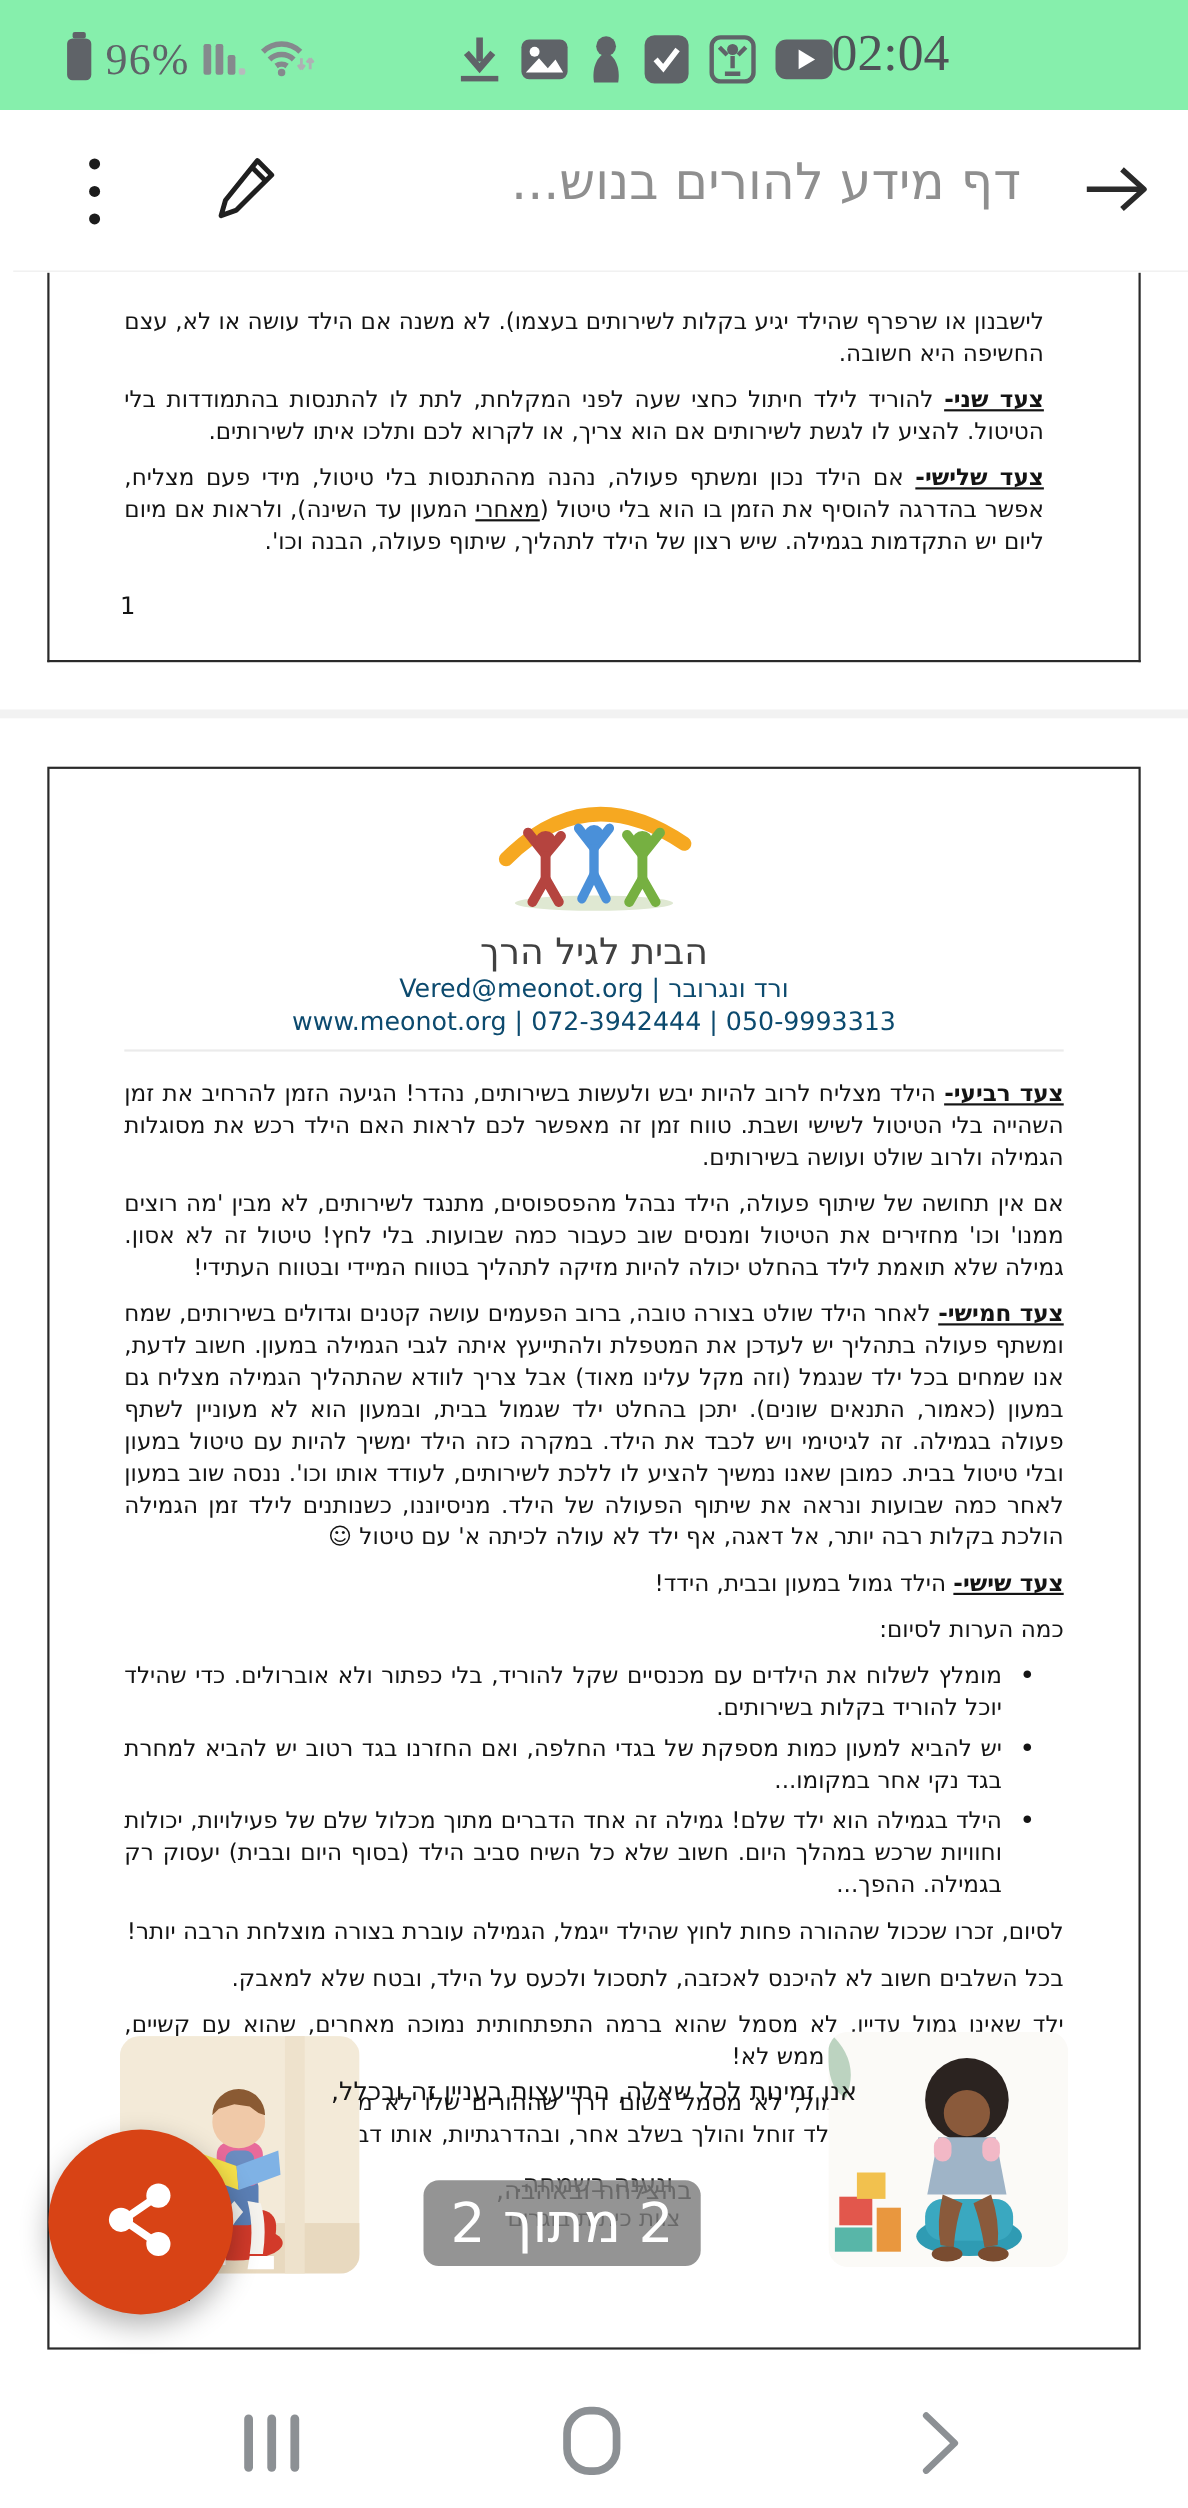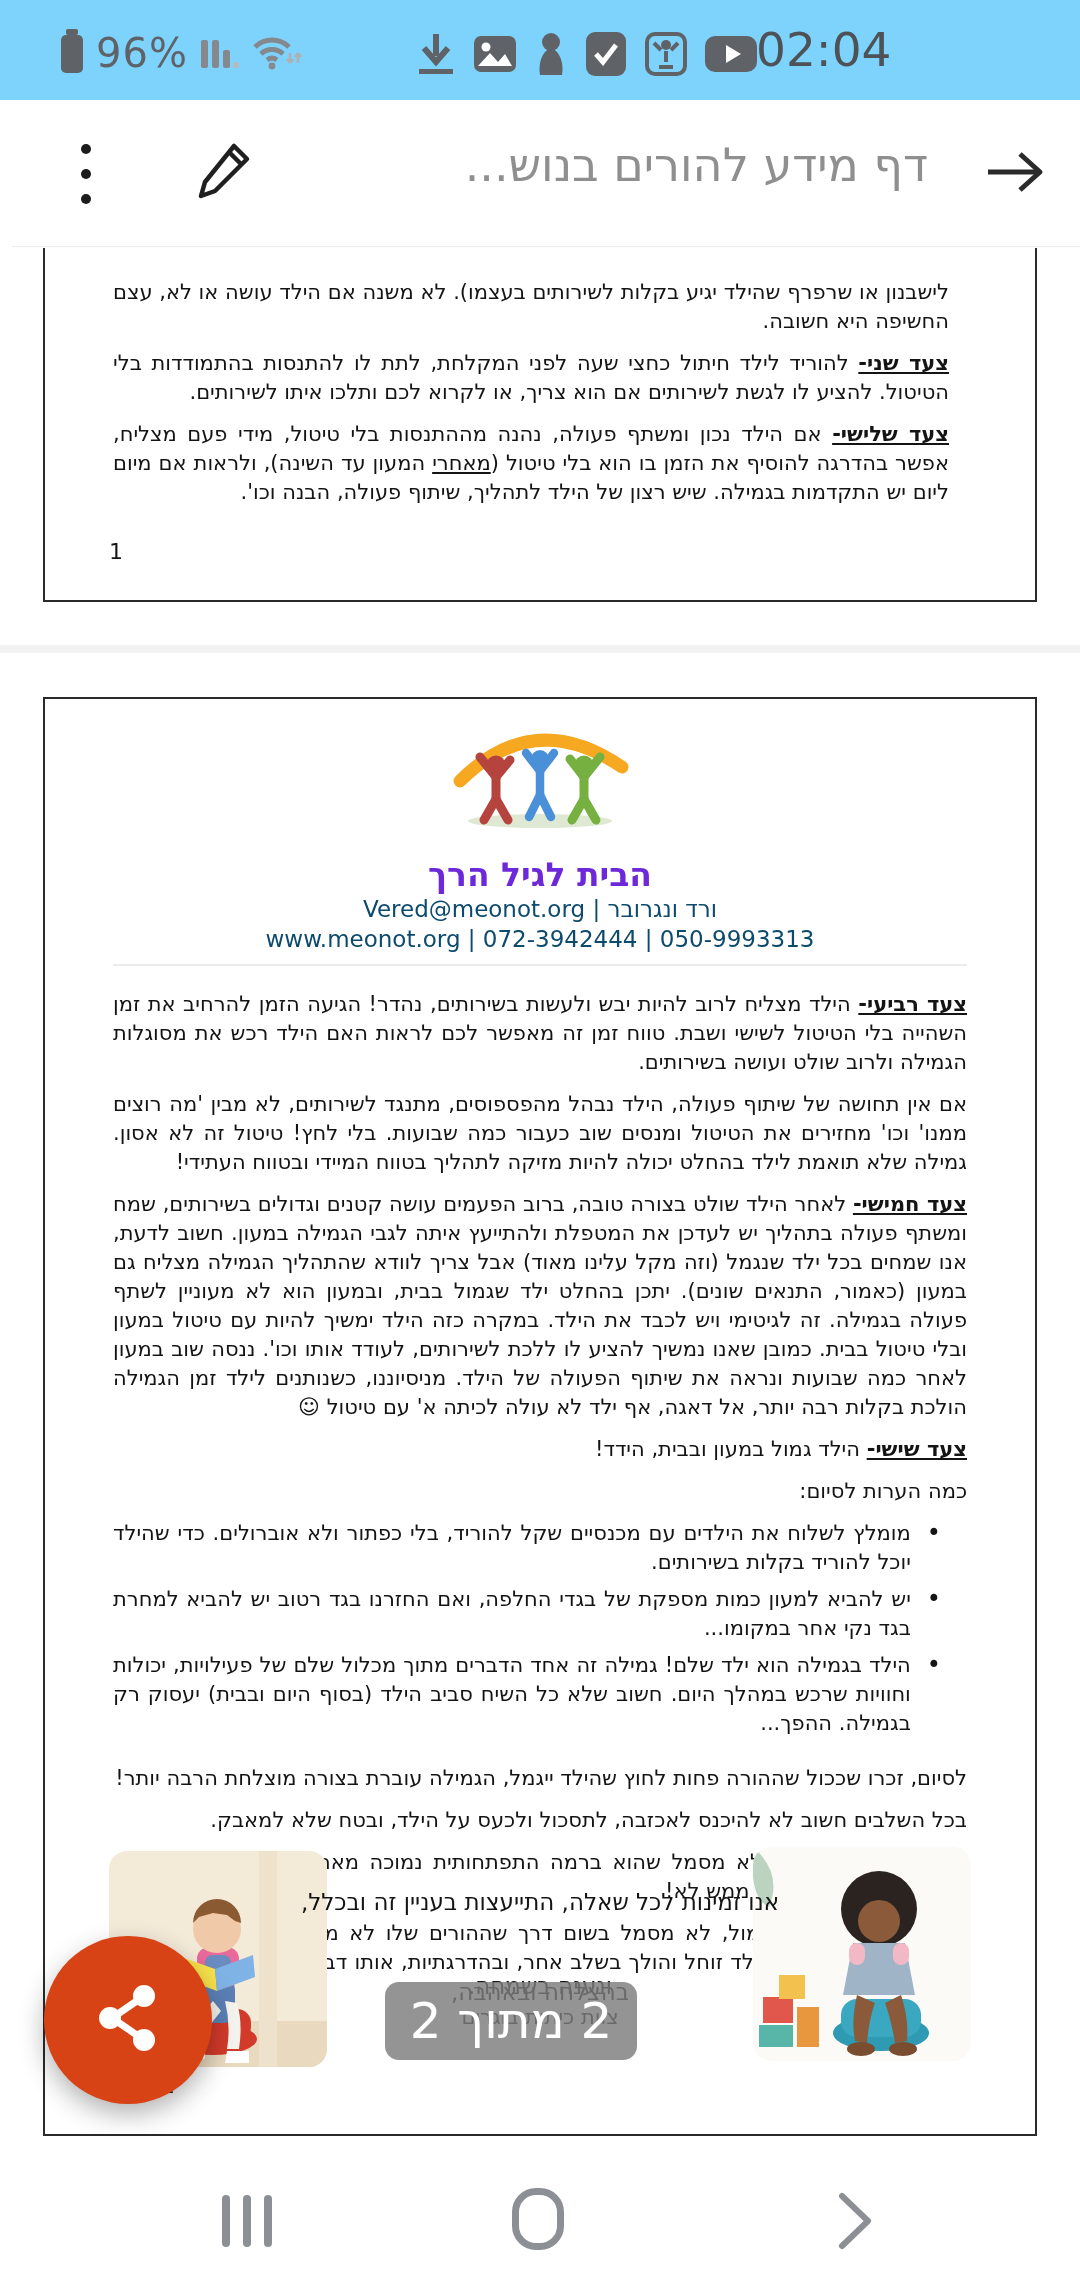--- a/index.html
+++ b/index.html
@@ -1,20 +1,20 @@
 <!DOCTYPE html>
 <html lang="he"><head>
 <meta charset="utf-8">
 <style>
   html,body{margin:0;padding:0;}
   body{width:1080px;height:2280px;background:#fff;font-family:"DejaVu Sans",sans-serif;}
   .screen{position:relative;width:1080px;height:2280px;overflow:hidden;background:#fff;}
 
   
-  .status-bar{position:absolute;top:0;left:0;width:1080px;height:100px;background:#7dd3fc;}
+  .status-bar{position:absolute;top:0;left:0;width:1080px;height:100px;background:#86efac;font-family:Liberation Serif, serif;}
   .sb-left{position:absolute;left:58px;top:28px;display:flex;align-items:center;gap:10px;}
   .sb-batt-pct{font-size:40px;color:#5f6368;letter-spacing:1px;}
   .sb-center{position:absolute;left:416px;top:30px;display:flex;align-items:center;gap:16px;}
   .sb-time{position:absolute;left:756px;top:22px;font-size:47px;color:#4e5257;}
   .sb-icon{display:inline-block;}
 
   
   .toolbar{position:absolute;top:100px;left:12px;width:1080px;height:147px;background:#fff;border-bottom:1px solid #ececec;box-sizing:border-box;}
   .tb-overflow{position:absolute;left:54px;top:44px;width:40px;height:60px;display:flex;flex-direction:column;justify-content:space-between;align-items:center;cursor:pointer;}
   .tb-overflow i{width:10px;height:10px;border-radius:50%;background:#1c1c1c;}
@@ -33,21 +33,21 @@
   .doc p{margin:0 0 13px 0;}
   .lead{font-weight:bold;text-decoration:underline;}
   .b{font-weight:normal;}
   .u{text-decoration:underline;}
   .page-num{position:absolute;font-size:22px;color:#141414;}
   .page1 .page-num{left:64px;bottom:34px;}
   .page2 .page-num{left:116px;bottom:36px;}
 
   
   .p2-head{padding-top:16px;text-align:center;}
-  .org-name{font-size:33px;font-weight:bold;color:#6d28d9;margin-top:18px;direction:rtl;}
+  .org-name{font-size:33px;font-weight:normal;color:#404040;margin-top:8px;direction:rtl;}
   .contact{font-size:23px;color:#0c4a6e;line-height:30px;direction:ltr;}
   .head-rule{border-bottom:2px solid #ebebeb;margin-top:10px;}
   .p2-body{margin-top:24px;}
 
   .bullet{display:flex;gap:16px;direction:rtl;padding-right:26px;margin-bottom:8px;}
   .bullet .dot{font-size:24px;line-height:29px;}
   .bullet .bt{flex:1;}
 
   
   .photo{position:absolute;border-radius:18px;overflow:hidden;box-shadow:inset 0 0 26px 22px #fff;}
@@ -224,21 +224,21 @@
           <span class="bt">מומלץ לשלוח את הילדים עם מכנסיים שקל להוריד, בלי כפתור ולא אוברולים. כדי שהילד יוכל להוריד בקלות בשירותים.</span>
         </div>
       <div class="bullet">
           <span class="dot">•</span>
           <span class="bt">יש להביא למעון כמות מספקת של בגדי החלפה, ואם החזרנו בגד רטוב יש להביא למחרת בגד נקי אחר במקומו...</span>
         </div>
       <div class="bullet">
           <span class="dot">•</span>
           <span class="bt">הילד בגמילה הוא ילד שלם! גמילה זה אחד הדברים מתוך מכלול שלם של פעילויות, יכולות וחוויות שרכש במהלך היום. חשוב שלא כל השיח סביב הילד (בסוף היום ובבית) יעסוק רק בגמילה. ההפך...</span>
         </div>
-      <p class="b" style="margin-top:26px;"><span>לסיום, זכרו שככול שההורה פחות לחוץ שהילד ייגמל, הגמילה עוברת בצורה מוצלחת הרבה יותר!</span></p>
+      <p class="b" style="margin-top:14px;"><span>לסיום, זכרו שככול שההורה פחות לחוץ שהילד ייגמל, הגמילה עוברת בצורה מוצלחת הרבה יותר!</span></p>
       <p><span>בכל השלבים חשוב לא להיכנס לאכזבה, לתסכול ולכעס על הילד, ובטח שלא למאבק.</span></p>
       <p><span>ילד שאינו גמול עדיין, לא מסמל שהוא ברמה התפתחותית נמוכה מאחרים, שהוא עם קשיים, משהו בו לא בסדר וכו' - ממש לא!</span></p>
       <p><span>כמו"כ ילד שעדין לא גמול, לא מסמל בשום דרך שההורים שלו לא מספיק טובים, משקיעים, אכפתיים וכו'. כמו שכל ילד זוחל והולך בשלב אחר, ובהדרגתיות, אותו דבר בגמילה לכל ילד הזמן והקצב שלו.</span></p>
     </div>
 
     <div class="photo photo-left">
       <svg width="218" height="216" viewBox="0 0 218 216">
         <rect width="218" height="216" fill="#f3ead8"></rect>
         <rect x="0" y="170" width="218" height="46" fill="#e8d9bf"></rect>
         <rect x="150" y="0" width="18" height="216" fill="#eee2cc"></rect>

